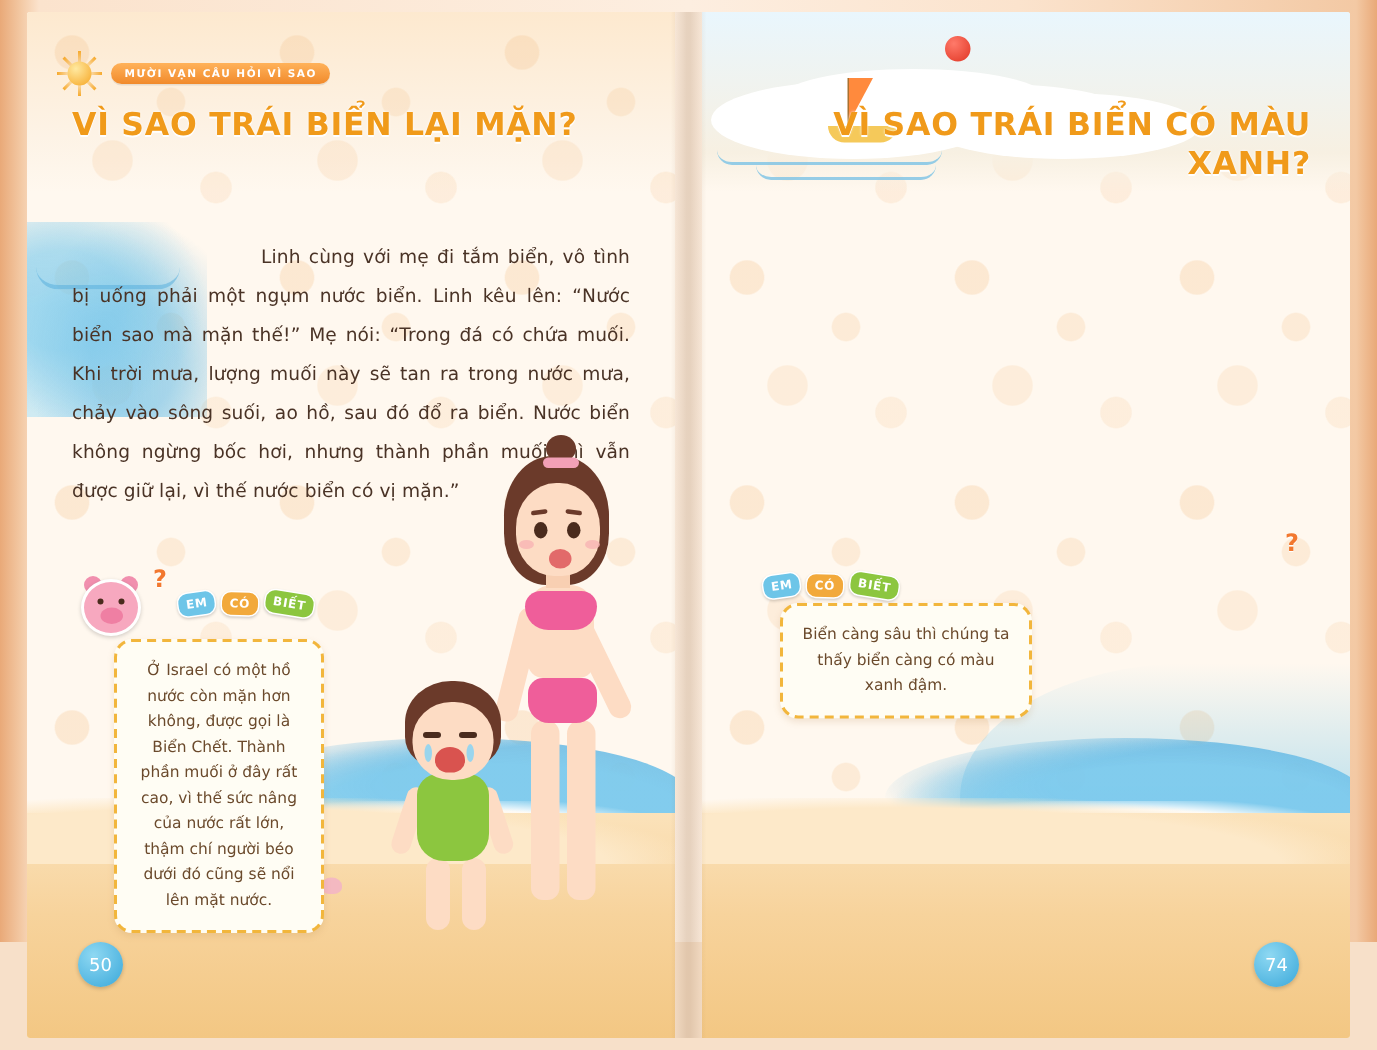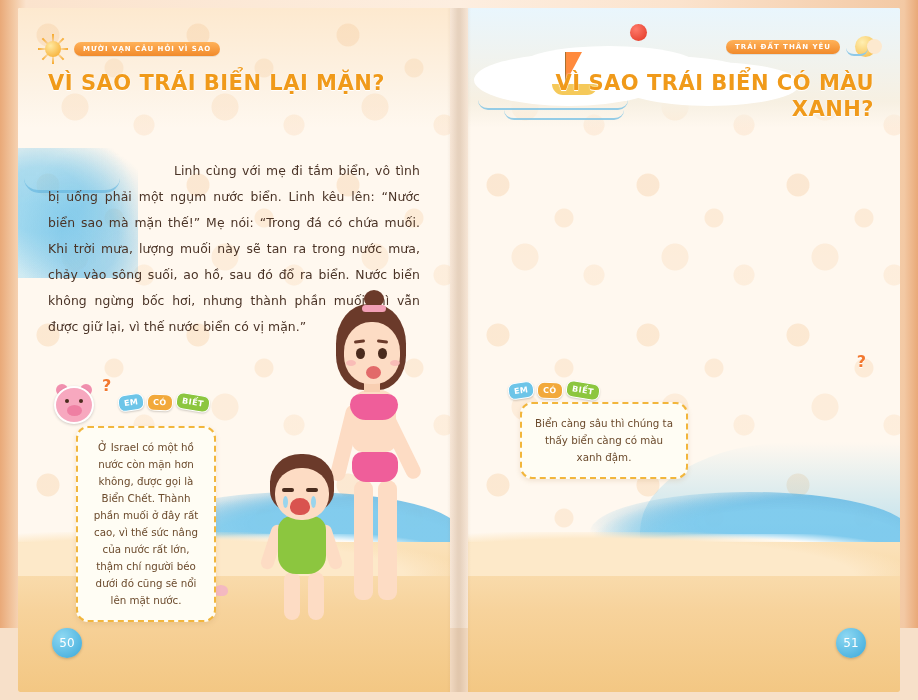--- a/index.html
+++ b/index.html
@@ -398,44 +398,36 @@
       <div class="cloud"></div>
       <div class="boat">
         <div class="mast"></div>
           <div class="sail"></div>
           <div class="hull"></div>
       </div>
       <div class="wave-line" style="top:92px;"></div>
       <div class="wave-line" style="top:102px; left:36px; width:120px;"></div>
     </div>
 
-    <div class="runhead right">
-      <div class="moon">
-        <div class="ball"></div>
-          <div class="bite"></div>
-          <div class="swoosh"></div>
-      </div>
-      <div class="pill">TRÁI ĐẤT THÂN YÊU</div>
-    </div>
 
     <h1 class="title-right">VÌ SAO TRÁI BIỂN CÓ MÀU XANH?</h1>
 
     <div class="beach right">
       <div class="sea"></div>
       <div class="surf"></div>
       <div class="foam"></div>
       <div class="sand"></div>
       <div class="sand2"></div>
     </div>
 
     <div class="qmark" style="right:34px; top:344px;">?</div>
     <div class="eb" style="left:40px; top:374px;">
       <span>EM</span>
       <span>CÓ</span>
       <span>BIẾT</span>
     </div>
     <div class="note" style="left:52px; top:394px; width:168px;">Biển càng sâu thì chúng ta thấy biển càng có màu xanh đậm.</div>
 
-    <div class="pageno right">51</div>
+    <div class="pageno right">74</div>
   </div>
 
   <div class="gutter"></div>
 </div>
 
 </body></html>

